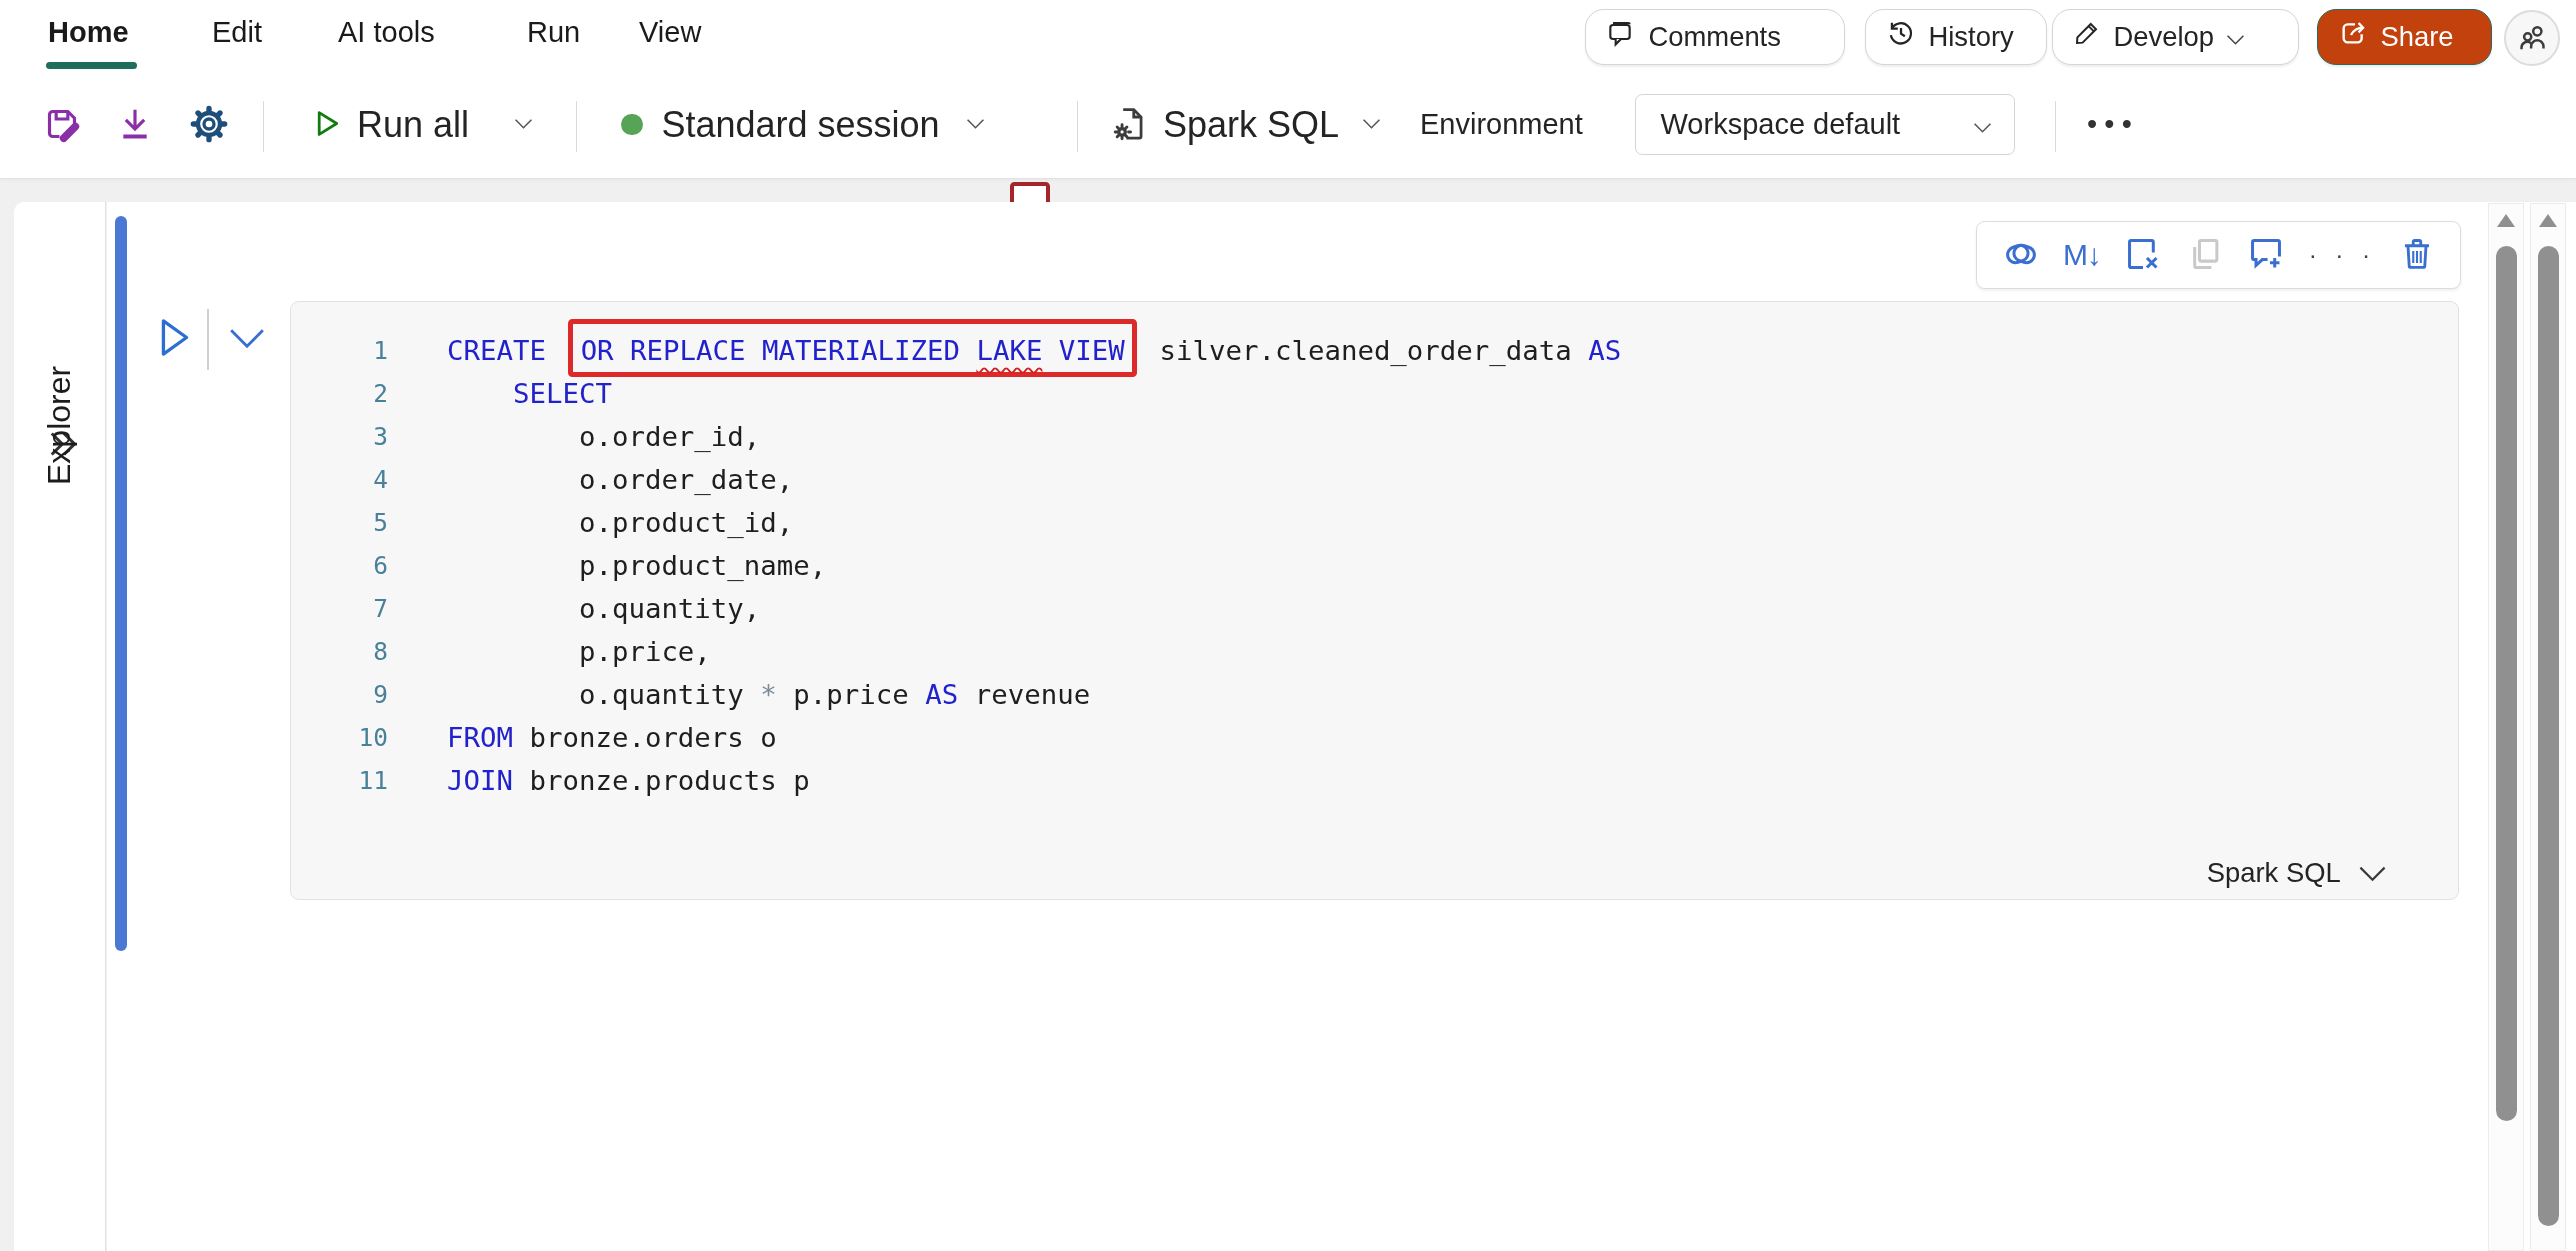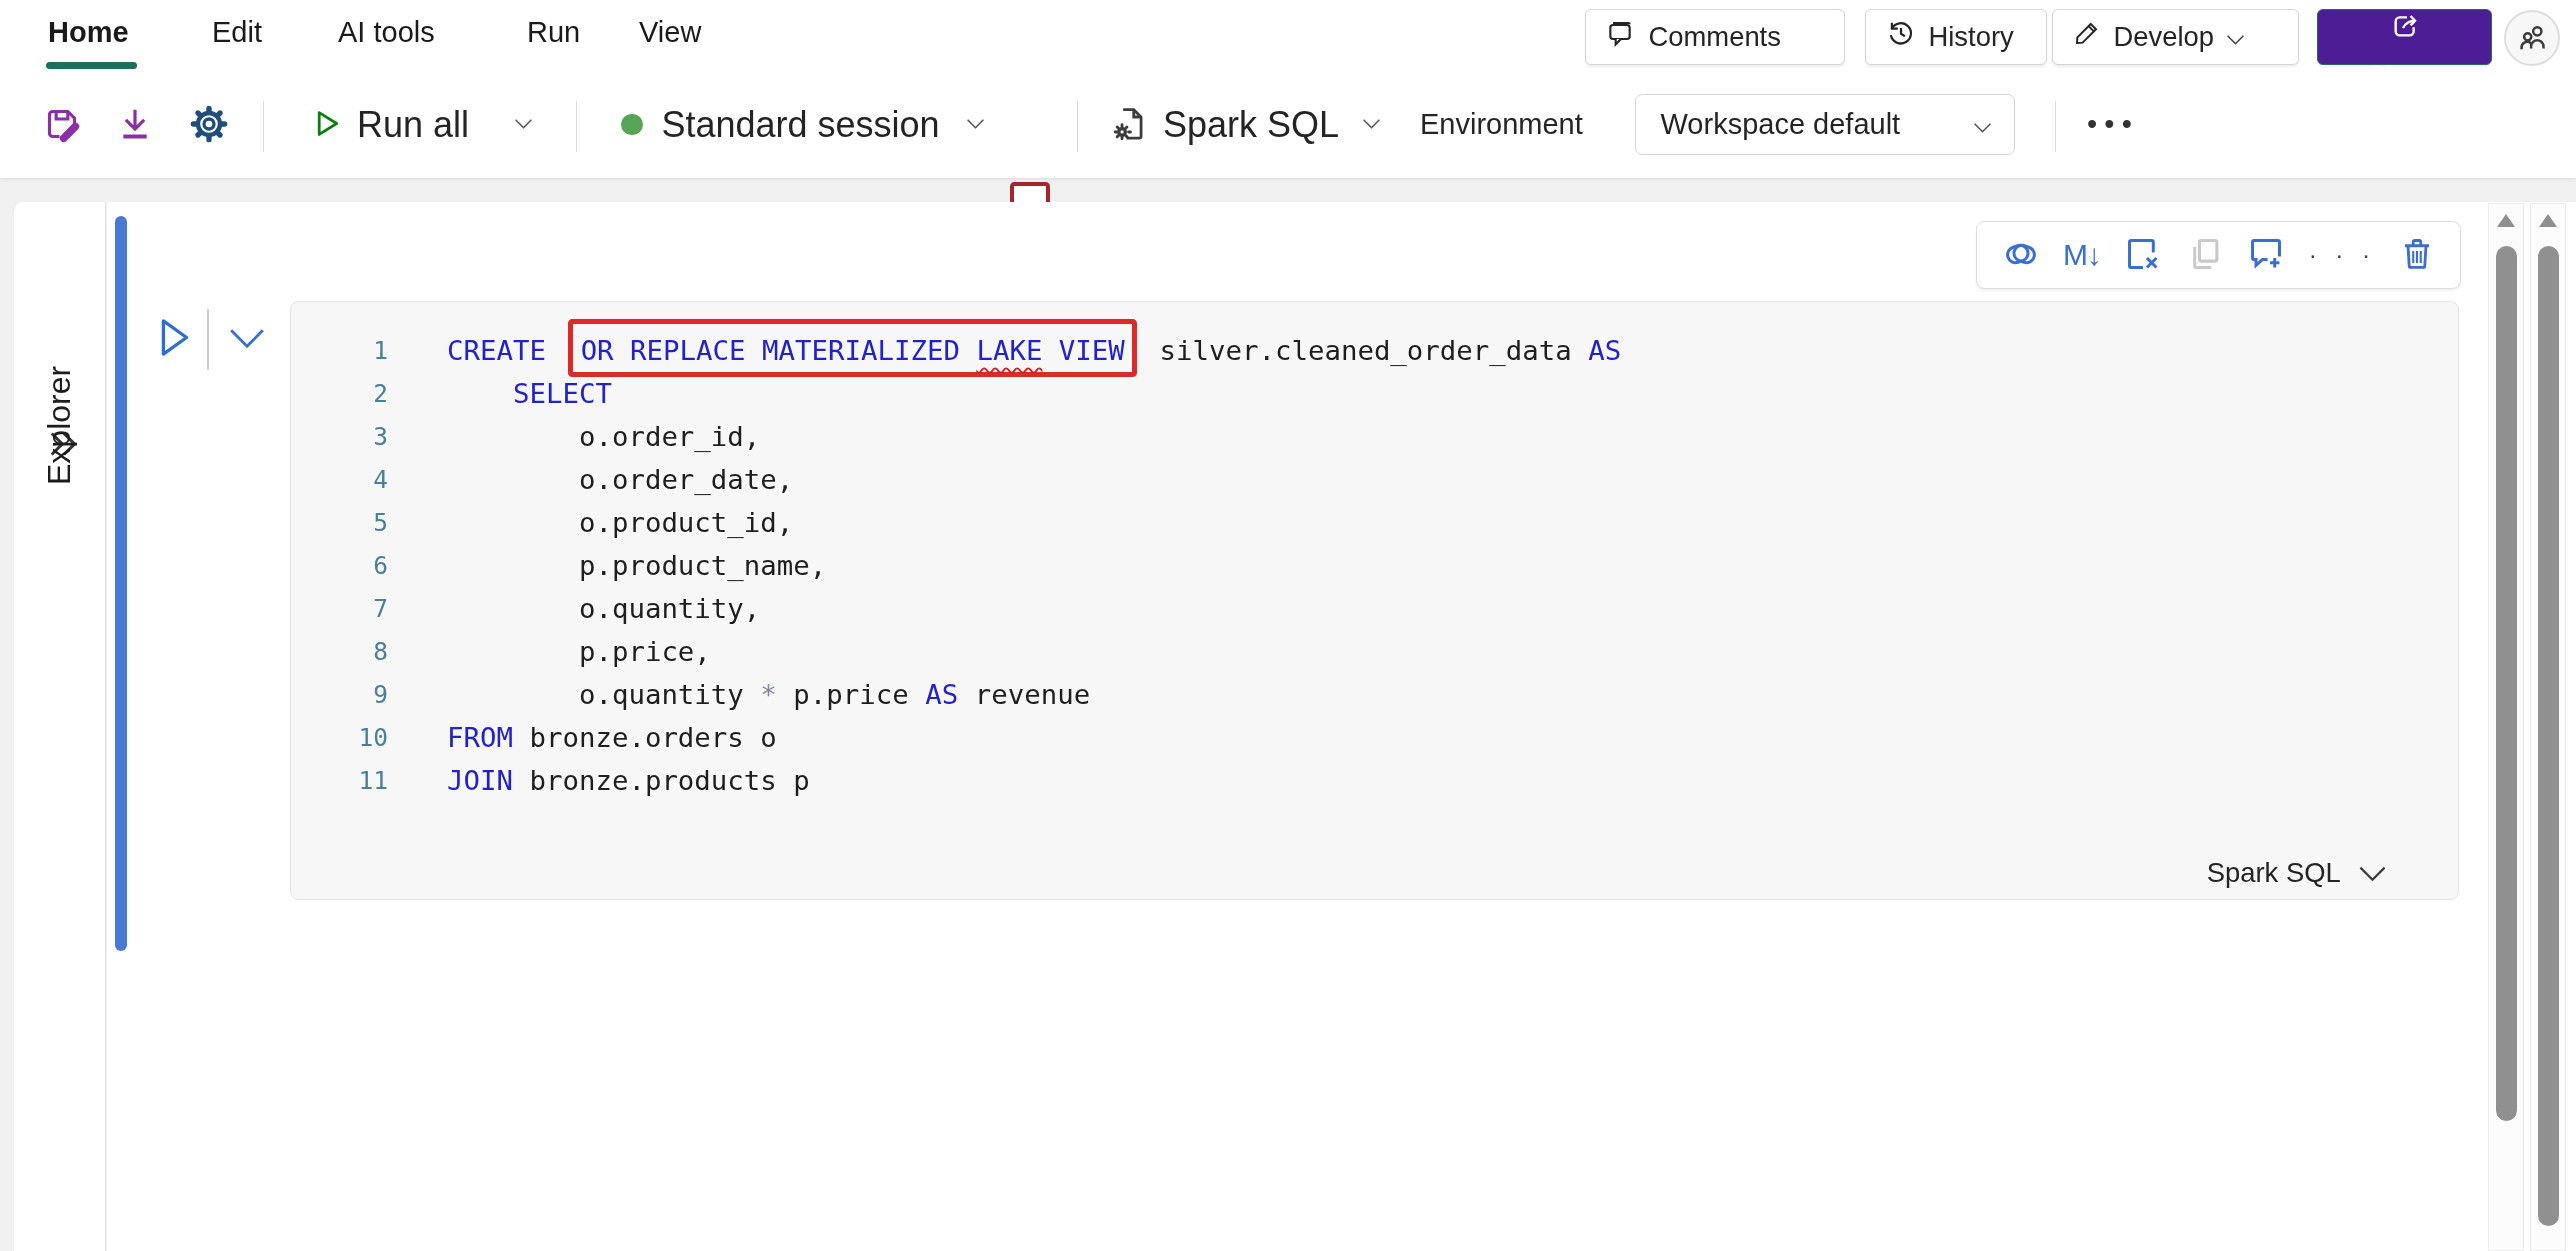--- a/index.html
+++ b/index.html
@@ -6,24 +6,24 @@
   .screen{position:relative;width:2576px;height:1251px;background:#f0f0f0;overflow:hidden;
           font-family:"Liberation Sans",sans-serif;color:#242424;}
   
   .chrome{position:absolute;left:0;top:0;width:2576px;height:178px;background:#fff;
           border-bottom:1.4px solid #e2e2e2;box-shadow:0 1.4px 4.3px rgba(0,0,0,.05);}
   .menubar{position:absolute;left:0;top:0;height:72px;width:100%;}
   .menu-item{position:absolute;top:16px;font-size:29px;color:#1b1a19;cursor:pointer;}
   .menu-item.active{font-weight:700;}
   .menu-underline{position:absolute;left:46px;top:62px;width:91px;height:7.2px;border-radius:4.3px;background:#1e6e5c;}
   .hbtn{position:absolute;top:8.7px;height:56px;display:flex;align-items:center;gap:11.5px;
-        background:#fff;border:1.4px solid #d6d6d6;border-radius:6px;box-shadow:0 1.4px 2.2px rgba(0,0,0,.07);
+        background:#fff;border:1.4px solid #d6d6d6;border-radius:19px;box-shadow:0 1.4px 2.2px rgba(0,0,0,.07);
         font-size:27.4px;color:#242424;padding:0 19px;box-sizing:border-box;cursor:pointer;}
   .hbtn svg{flex:none;}
-  .hbtn.green{background:#4c1d95;border-color:#2e6a5c;color:#fff;flex-direction:column;}
+  .hbtn.green{background:#c2410c;border-color:#2e6a5c;color:#fff;}
   .avatar{position:absolute;left:2504px;top:10px;width:52px;height:52px;border-radius:50%;
           background:#f7f7f7;border:2.2px solid #dcdcdc;display:flex;align-items:center;justify-content:center;cursor:pointer;}
   
   .toolbar{position:absolute;left:0;top:72px;height:105px;width:100%;}
   .tb{position:absolute;display:flex;align-items:center;gap:13px;top:0;height:105px;cursor:pointer;}
   .tb .lbl{font-size:36px;color:#242424;}
   .tb-divider{position:absolute;top:29px;width:1.4px;height:51px;background:#d9d9d9;}
   .stop-btn{position:absolute;left:1010px;top:110px;width:32px;height:32px;border:4.3px solid #a4262c;
             border-radius:4.3px;background:#fff;cursor:pointer;}
   .ws-btn{position:absolute;left:1635px;top:21.6px;width:380px;height:61px;border:1.4px solid #d4d4d4;border-radius:7.2px;

